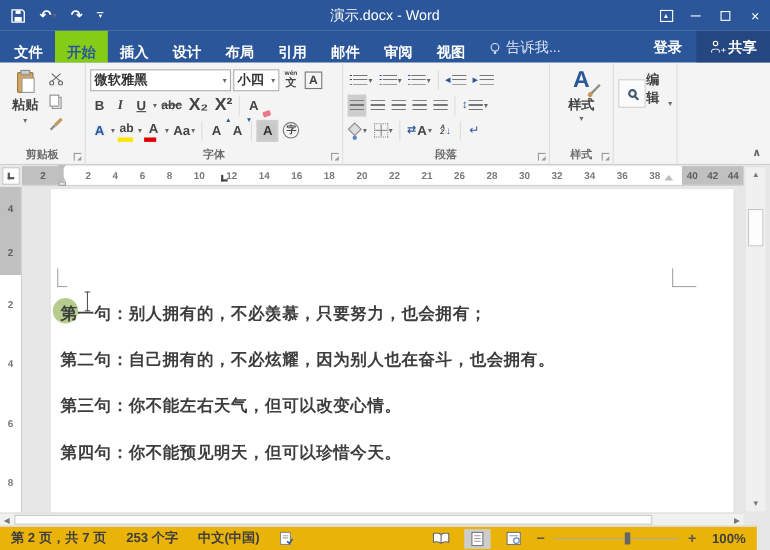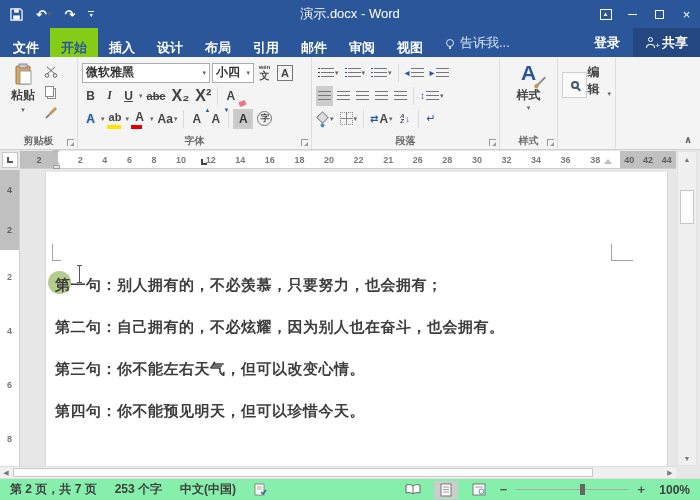--- a/index.html
+++ b/index.html
@@ -133,21 +133,21 @@
 
 .vscroll{position:absolute;right:3px;top:151px;width:20px;bottom:34px;background:#f0f0f0;border:1px solid #e3e3e3}
 .vscroll .sbtn{height:14px;display:flex;align-items:center;justify-content:center;font-size:7px;color:#777}
 .vscroll .down{position:absolute;bottom:0;left:0;right:0}
 .vthumb{position:absolute;left:2px;right:2px;top:38px;height:34px;background:#fdfdfd;border:1px solid #c8c8c8}
 .hscroll{position:absolute;left:0;right:24px;top:466px;height:12px;background:#f0f0f0;border-top:1px solid #ddd}
 .hscroll .sbtn{position:absolute;top:0;bottom:0;width:12px;display:flex;align-items:center;justify-content:center;font-size:7px;color:#777}
 .hscroll .left{left:0}.hscroll .right{right:0}
 .hthumb{position:absolute;left:13px;top:1px;bottom:1px;width:580px;background:#fdfdfd;border:1px solid #c8c8c8}
 
-.statusbar{position:absolute;left:0;right:0;bottom:0;height:22px;background:#86efac;border-top:1px solid #e0e0e0;display:flex;align-items:center;font-size:12px;color:#3f3f3f;padding:0 10px}
+.statusbar{position:absolute;left:0;right:12px;bottom:0;height:22px;background:#eab308;border-top:1px solid #e0e0e0;display:flex;align-items:center;font-size:12px;color:#3f3f3f;padding:0 10px}
 .sb-left{display:flex;align-items:center;gap:18px}
 .sb-right{margin-left:auto;display:flex;align-items:center;gap:9px}
 .viewbtn{width:24px;height:18px;display:flex;align-items:center;justify-content:center}
 .viewbtn.sel{background:#cdcdcd}
 .zoomtrack{position:relative;width:112px;height:1px;background:#a8a8a8}
 .zoomthumb{position:absolute;left:57%;top:-5px;width:5px;height:11px;background:#666}
 .zoomtxt{width:36px;text-align:right}
 .zsign{font-size:13px;color:#555}
 </style>
 </head>

